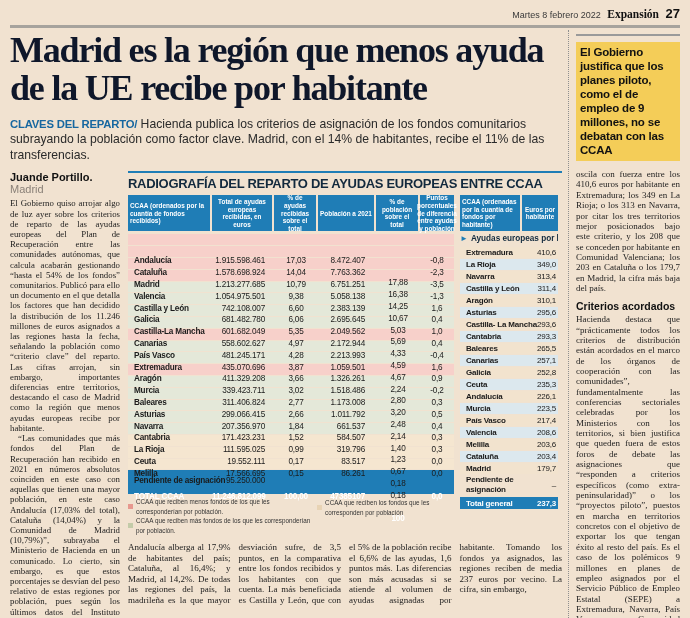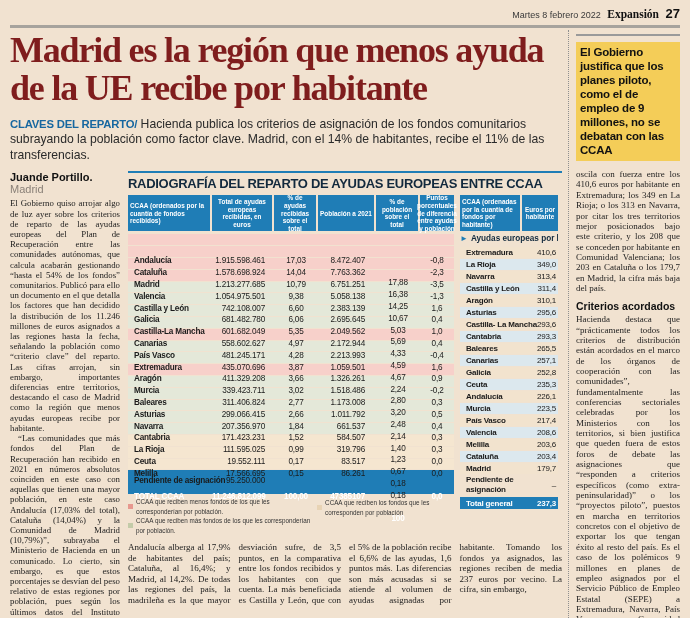--- a/index.html
+++ b/index.html
@@ -15,21 +15,21 @@
   .masthead .brand { font-family:"Liberation Serif", serif; font-weight:bold; font-size:11.5px; color:#111; margin:0 4px; }
   .masthead .pageno { font-weight:bold; font-size:13px; color:#111; }
   .top-rule { height:3px; background:#a7a39d; margin-top:4px; }
   .section-label { text-align:right; font-size:14.5px; letter-spacing:.4px; color:#2e6e95; margin-top:2px; }
   
   .content { display:flex; margin-top:2px; height:588px; }
   .left-main { width:552px; }
   .right-col { flex:1; border-left:1px dotted #8f8f8f; margin-left:6px; padding-left:7px; padding-top:4px; }
   
   .headline {
-    font-family:"Liberation Serif", serif; font-weight:bold; color:#7f1d1d;
+    font-family:"Liberation Serif", serif; font-weight:bold; color:#0f172a;
     font-size:36px; line-height:1.05; letter-spacing:-1.2px; margin-top:2px;
   }
   .kicker { margin-top:9px; font-size:12.2px; line-height:1.28; color:#2a2a2a; }
   .kicker .kicker-label { color:#1767a0; font-weight:bold; font-size:11.3px; letter-spacing:-0.2px; }
   
   .body-row { display:flex; margin-top:8px; }
   .article-col { width:110px; margin-right:8px; }
   .byline { font-size:11px; margin-bottom:3px; }
   .byline .author { font-weight:bold; color:#111; }
   .byline .place { color:#8a8178; }

